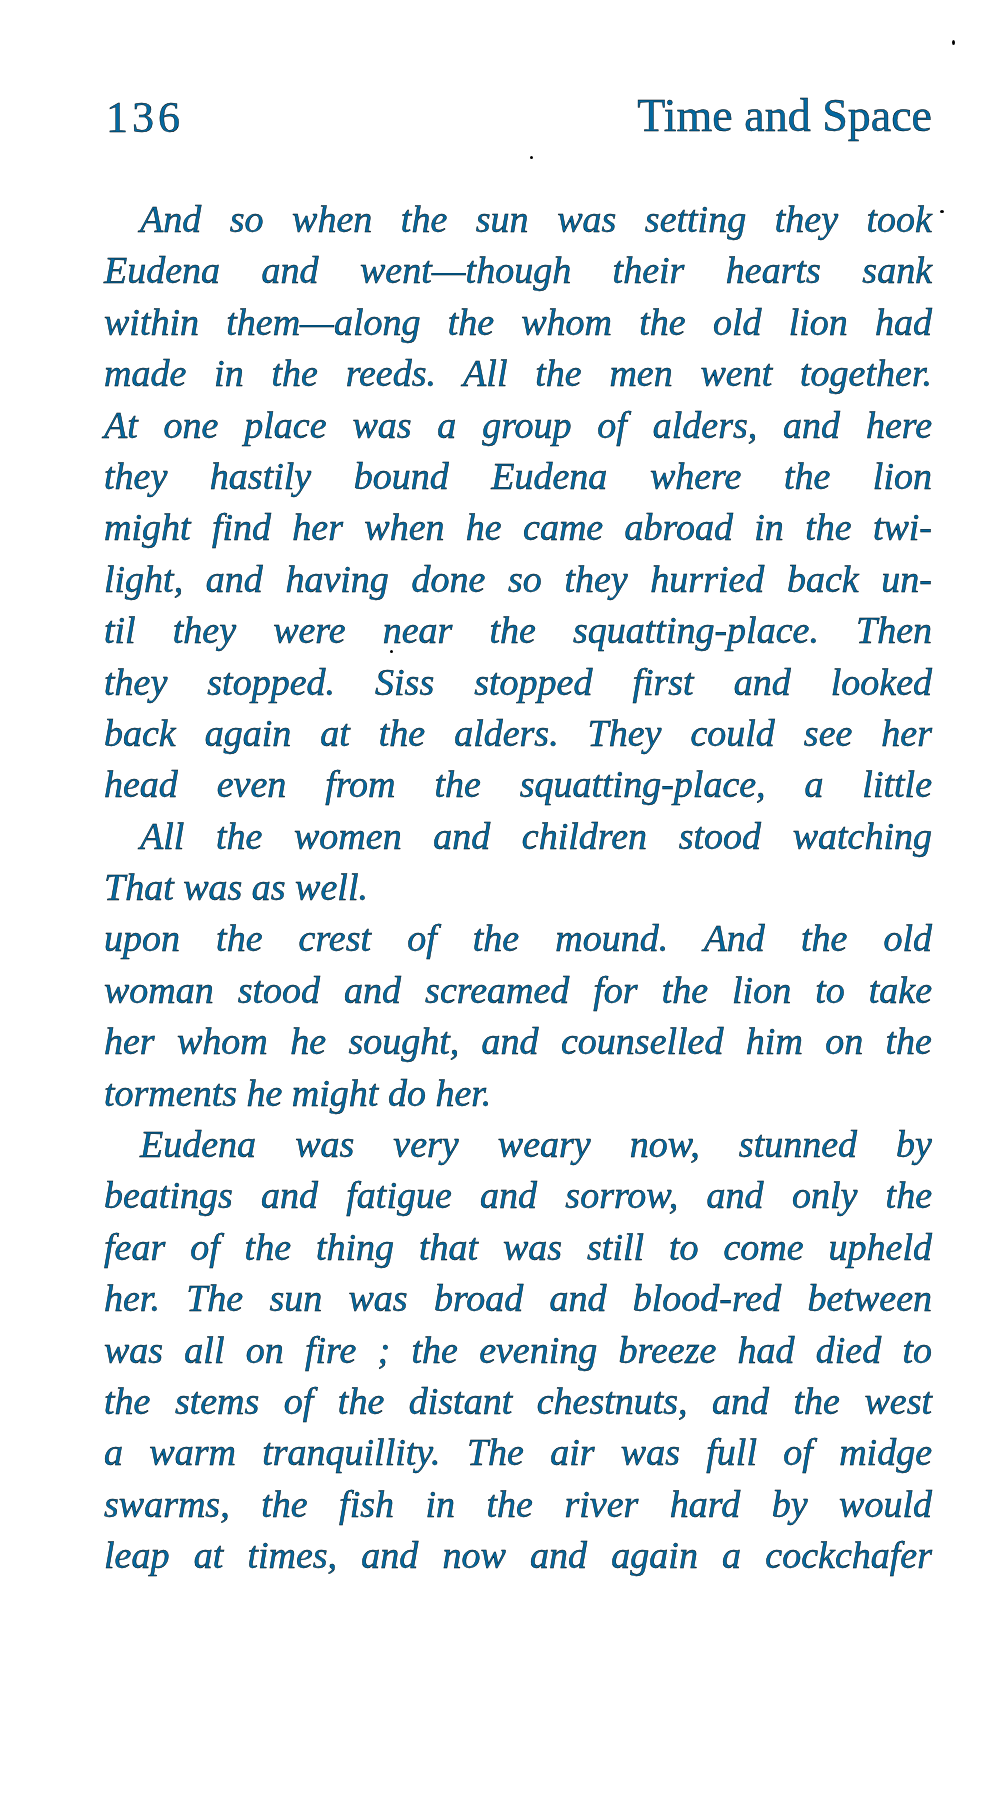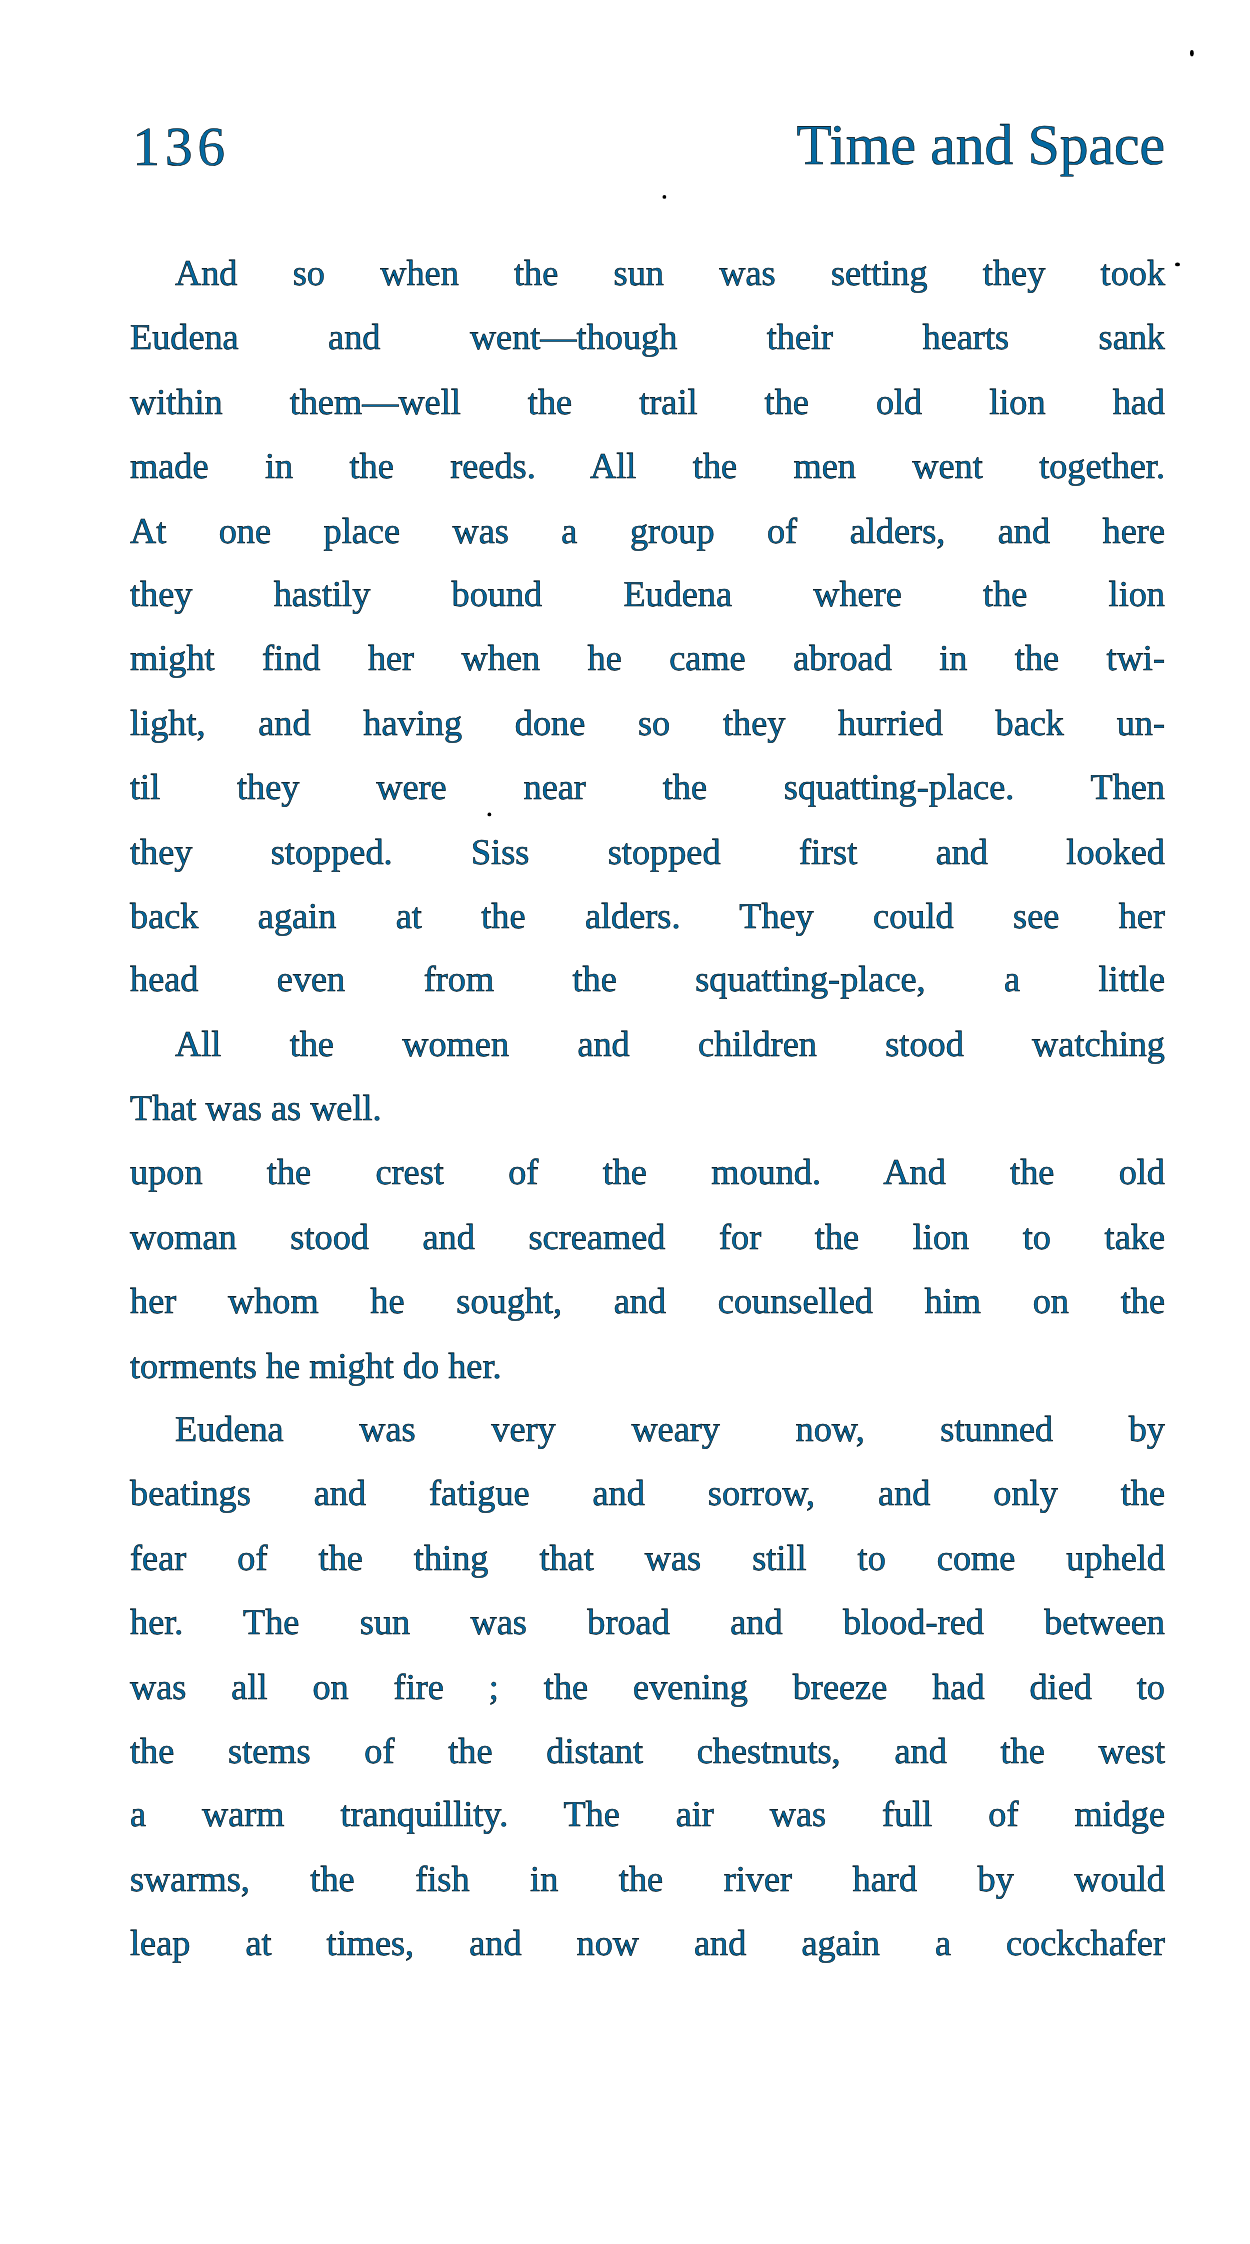--- a/index.html
+++ b/index.html
@@ -37,27 +37,28 @@
     font-size: 46px;
     line-height: 1;
   }
   .body-text {
     position: absolute;
     left: 86px;
     top: 194px;
     width: 828px;
   }
   .text-line {
-    font-size: 29px;
+    font-size: 38px;
     height: 51.4px;
     line-height: 51.4px;
     text-align: justify;
     text-align-last: justify;
     white-space: nowrap;
     overflow: visible;
+    font-style: italic;
   }
   .text-line.first {
     text-indent: 36px;
   }
   .text-line.last {
     text-align-last: left;
   }
   .scan-speck {
     position: absolute;
     background: #000000;
@@ -73,21 +74,21 @@
 
 <div class="scan-page">
 
   <div class="page-number scan-text">136</div>
 
   <div class="header-title scan-text">Time and Space</div>
 
   <div class="body-text">
       <div class="text-line scan-text first">And so when the sun was setting they took</div>
       <div class="text-line scan-text">Eudena and went—though their hearts sank</div>
-      <div class="text-line scan-text">within them—well the trail the old lion had</div>
+      <div class="text-line scan-text">within them—along the whom the old lion had</div>
       <div class="text-line scan-text">made in the reeds. All the men went together.</div>
       <div class="text-line scan-text">At one place was a group of alders, and here</div>
       <div class="text-line scan-text">they hastily bound Eudena where the lion</div>
       <div class="text-line scan-text">might find her when he came abroad in the twi-</div>
       <div class="text-line scan-text">light, and having done so they hurried back un-</div>
       <div class="text-line scan-text">til they were near the squatting-place. Then</div>
       <div class="text-line scan-text">they stopped. Siss stopped first and looked</div>
       <div class="text-line scan-text">back again at the alders. They could see her</div>
       <div class="text-line scan-text">head even from the squatting-place, a little</div>
       <div class="text-line scan-text first">All the women and children stood watching</div>

